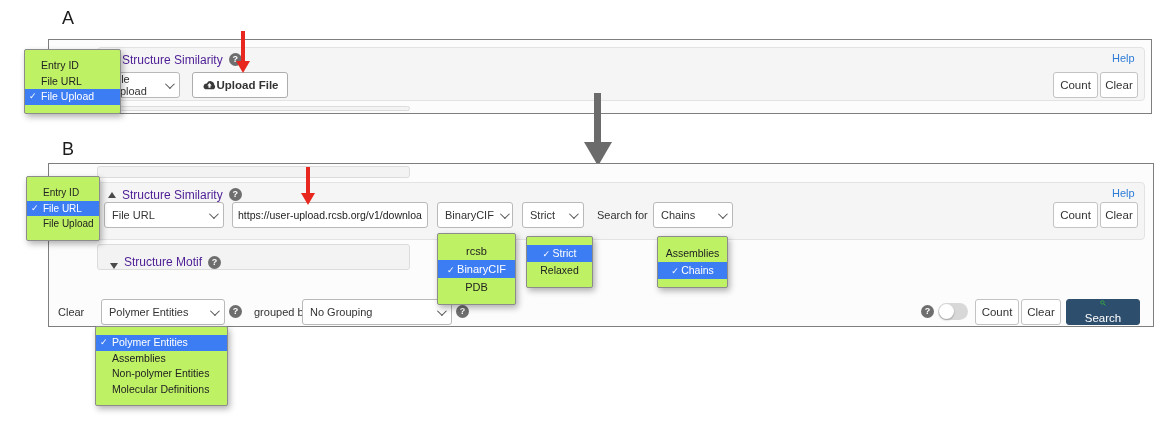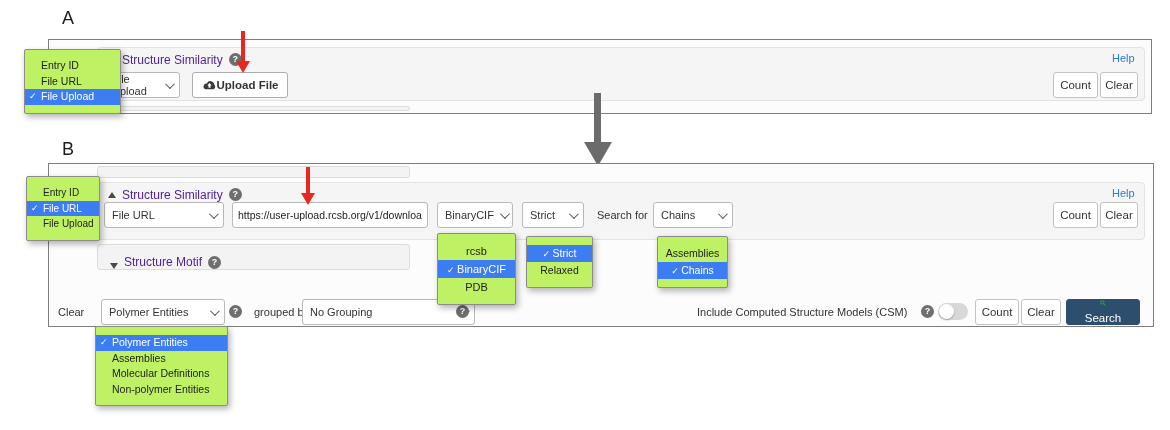--- a/index.html
+++ b/index.html
@@ -153,27 +153,26 @@
     <div class="dd-item sel">Chains</div>
   </div>
 
   <div class="abs lbl" style="left:58px;top:299px;">Clear</div>
   <div class="abs sel-box" style="left:101px;top:299px;width:124px;">
     <span>Polymer Entities</span>
     <span class="chev"></span>
   </div>
   <span class="abs qicon" style="left:229px;top:305px;"></span>
   <div class="abs lbl" style="left:246px;top:299px;margin-left:8px;">grouped by</div>
-  <div class="abs sel-box" style="left:302px;top:299px;width:173px;">
+  <div class="abs sel-box" style="left:302px;top:299px;width:150px;">
     <span>No Grouping</span>
     <span class="chev"></span>
   </div>
   <span class="abs qicon" style="left:456px;top:305px;"></span>
 
-  <div class="abs lbl" style="left:697px;top:299px;">Include Computed Structure Models (CSM)</div>
   <span class="abs qicon" style="left:921px;top:305px;"></span>
   <div class="abs toggle" style="left:938px;top:303px;"></div>
 
   <div class="abs btn" style="left:975px;top:299px;width:44px;">Count</div>
   <div class="abs btn" style="left:1021px;top:299px;width:40px;">Clear</div>
   <div class="abs search-btn" style="left:1066px;top:299px;width:74px;height:26px;flex-direction:column;">
     <svg width="12" height="12" viewBox="0 0 12 12">
         <circle cx="4.8" cy="4.8" r="3.4" fill="none" stroke="#35b53a" stroke-width="1.6"></circle>
         <line x1="7.5" y1="7.5" x2="11" y2="11" stroke="#35b53a" stroke-width="1.8"></line>
       </svg>
@@ -182,17 +181,17 @@
 
   <div class="abs dd dd-left dd-sm" style="left:26px;top:176px;width:74px;">
     <div class="dd-item" style="font-size:10px;">Entry ID</div>
     <div class="dd-item sel" style="font-size:10px;">File URL</div>
     <div class="dd-item" style="font-size:10px;">File Upload</div>
   </div>
 
   <div class="abs dd dd-left dd-sm" style="left:95px;top:326px;width:133px;">
     <div class="dd-item sel">Polymer Entities</div>
     <div class="dd-item">Assemblies</div>
+    <div class="dd-item">Non-polymer Entities</div>
     <div class="dd-item">Molecular Definitions</div>
-    <div class="dd-item">Non-polymer Entities</div>
   </div>
 
 </div>
 
 </body></html>

